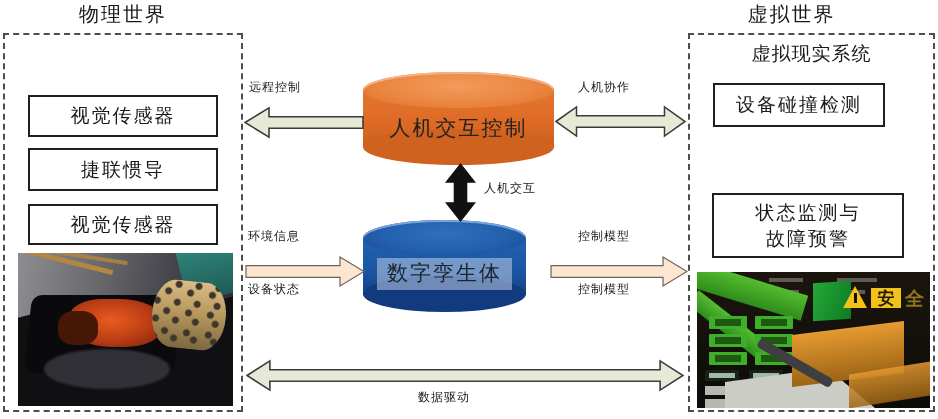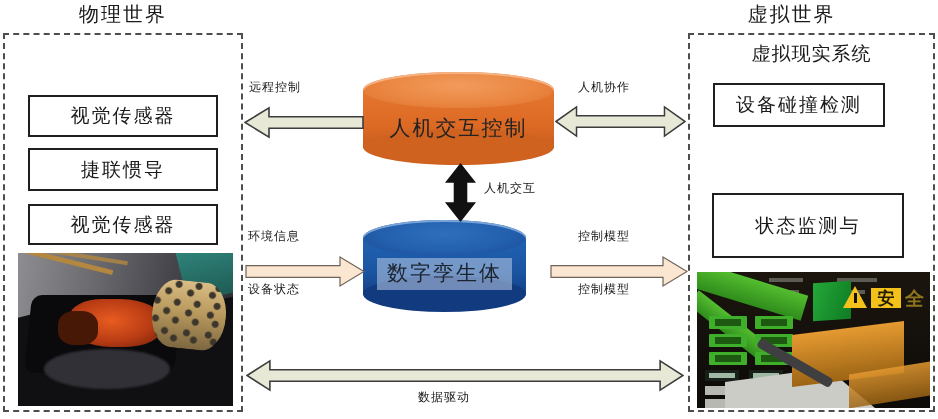--- a/index.html
+++ b/index.html
@@ -97,20 +97,21 @@
     <div class="ph-machine-dk" style="left:40px; top:58px; width:40px; height:34px;"></div>
     <div class="ph-drum" style="left:134px; top:28px; width:74px; height:68px;"></div>
     <div class="ph-floor" style="left:26px; top:96px; width:126px; height:40px;"></div>
   </div>
 
   <div class="abs dashed-panel" style="left:688px; top:33px; width:247px; height:379px;"></div>
   <div class="abs heading" style="left:690px; top:41px; width:243px;">虚拟现实系统</div>
   <div class="abs wbox" style="left:713px; top:83px;  width:172px; height:44px;">设备碰撞检测</div>
   <div class="abs wbox" style="left:712px; top:193px; width:192px; height:65px; flex-direction:column;">
     <span>状态监测与</span>
+    <span>故障预警</span>
   </div>
 
   <div class="abs vr" style="left:697px; top:272px; width:233px; height:136px;">
     <div class="vr-hudbar" style="left:6px;  top:6px; width:20px;"></div>
     <div class="vr-hudbar" style="left:72px; top:6px; width:34px;"></div>
     <div class="vr-hudbar" style="left:140px; top:6px; width:40px;"></div>
     <div class="vr-hudbar" style="left:72px; top:18px; width:30px;"></div>
     <div class="vr-hudbar" style="left:140px; top:18px; width:28px;"></div>
     <div class="vr-band" style="left:-8px; top:6px; width:118px; height:26px; transform:rotate(17deg);"></div>
     <div class="vr-band" style="left:-14px; top:46px; width:96px; height:18px; transform:rotate(38deg);"></div>

